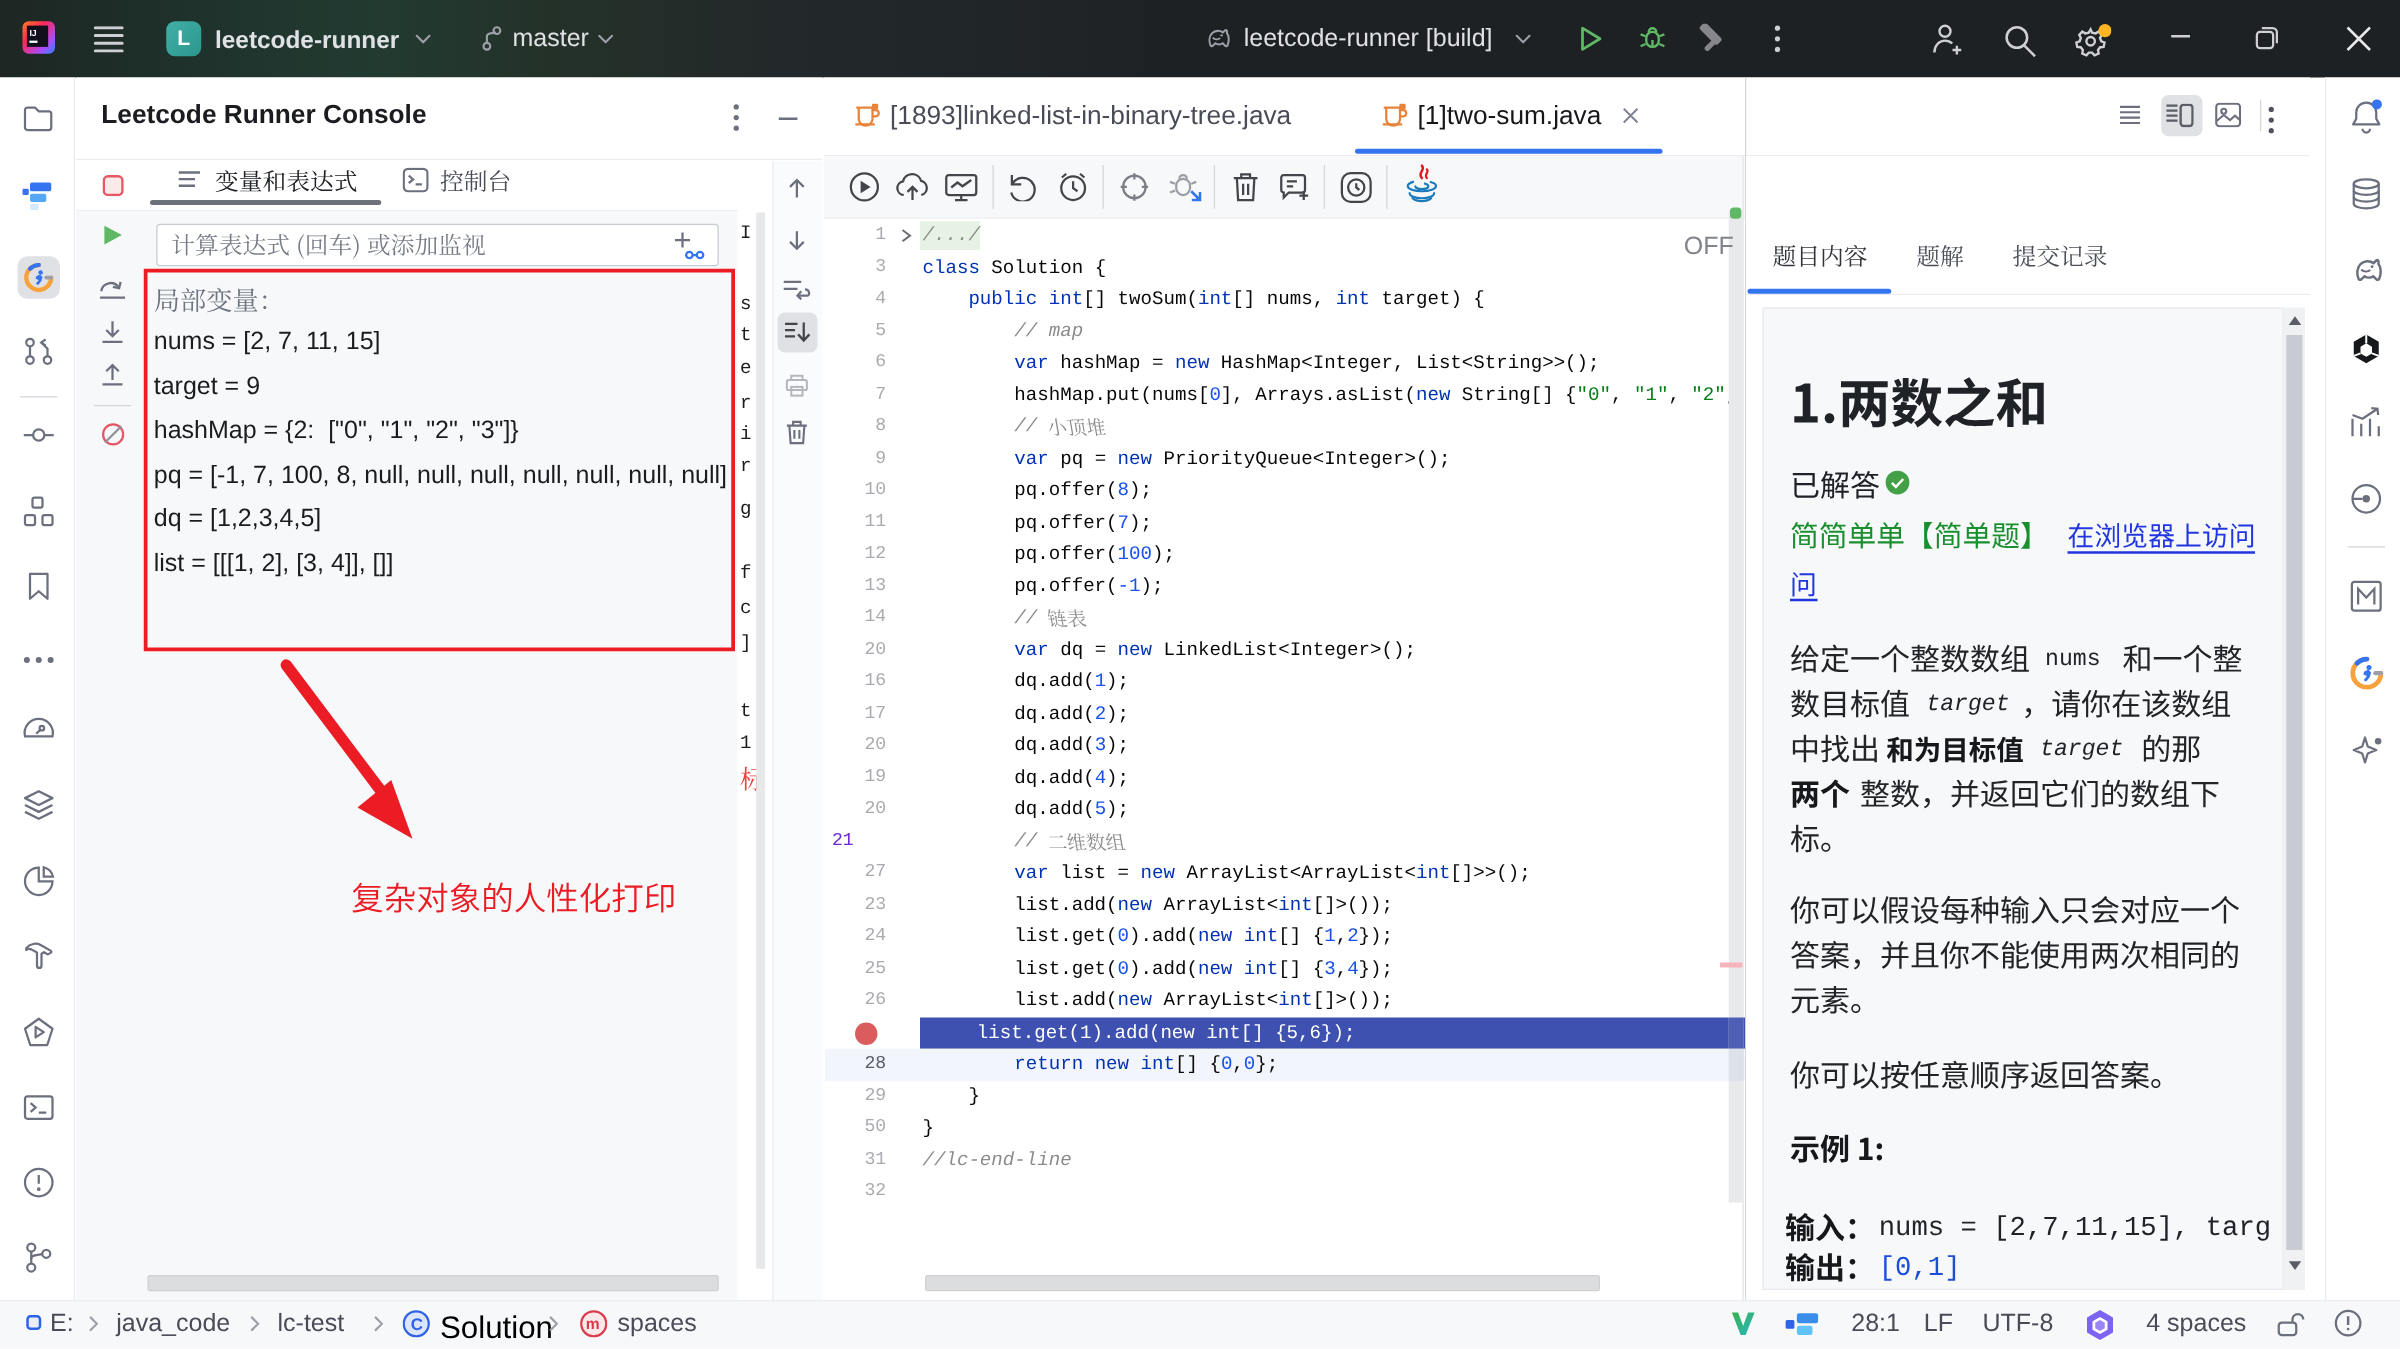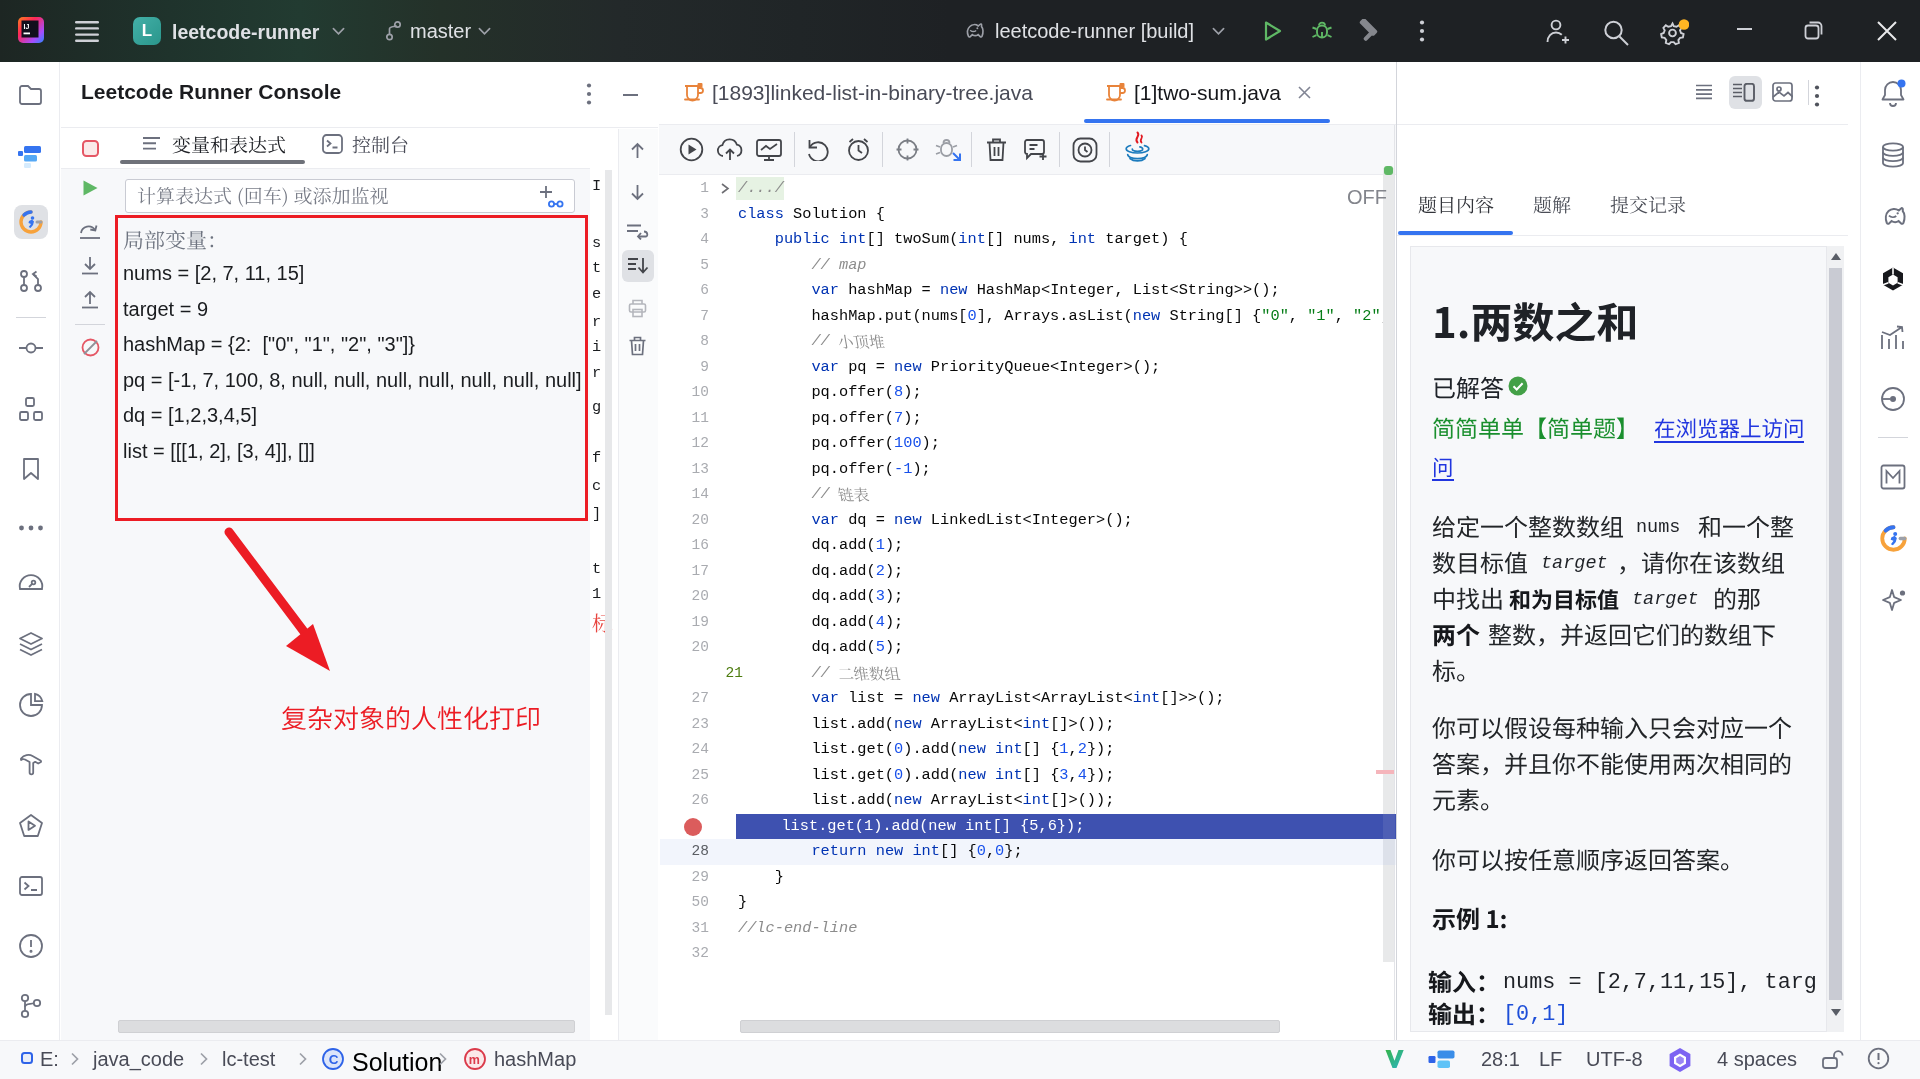--- a/index.html
+++ b/index.html
@@ -670,21 +670,21 @@
 <div class="ln" style="left:657px;top:533.2px;color:#a9abb0">16</div>
 <div class="cl" style="left:738px;top:533.2px">        dq.add(<span class="n">1</span>);</div>
 <div class="ln" style="left:657px;top:558.7px;color:#a9abb0">17</div>
 <div class="cl" style="left:738px;top:558.7px">        dq.add(<span class="n">2</span>);</div>
 <div class="ln" style="left:657px;top:584.2px;color:#a9abb0">20</div>
 <div class="cl" style="left:738px;top:584.2px">        dq.add(<span class="n">3</span>);</div>
 <div class="ln" style="left:657px;top:609.7px;color:#a9abb0">19</div>
 <div class="cl" style="left:738px;top:609.7px">        dq.add(<span class="n">4</span>);</div>
 <div class="ln" style="left:657px;top:635.2px;color:#a9abb0">20</div>
 <div class="cl" style="left:738px;top:635.2px">        dq.add(<span class="n">5</span>);</div>
-<div class="ln" style="left:691px;top:660.7px;color:#4d7c0f">21</div>
+<div class="ln" style="left:631px;top:660.7px;color:#6d28d9">21</div>
 <div class="cl" style="left:738px;top:660.7px">        <span class="c">// </span></div>
 <div class="ln" style="left:657px;top:686.2px;color:#a9abb0">27</div>
 <div class="cl" style="left:738px;top:686.2px">        <span class="k">var</span> list = <span class="k">new</span> ArrayList&lt;ArrayList&lt;<span class="k">int</span>[]&gt;&gt;();</div>
 <div class="ln" style="left:657px;top:711.7px;color:#a9abb0">23</div>
 <div class="cl" style="left:738px;top:711.7px">        list.add(<span class="k">new</span> ArrayList&lt;<span class="k">int</span>[]&gt;());</div>
 <div class="ln" style="left:657px;top:737.2px;color:#a9abb0">24</div>
 <div class="cl" style="left:738px;top:737.2px">        list.get(<span class="n">0</span>).add(<span class="k">new</span> <span class="k">int</span>[] {<span class="n">1</span>,<span class="n">2</span>});</div>
 <div class="ln" style="left:657px;top:762.7px;color:#a9abb0">25</div>
 <div class="cl" style="left:738px;top:762.7px">        list.get(<span class="n">0</span>).add(<span class="k">new</span> <span class="k">int</span>[] {<span class="n">3</span>,<span class="n">4</span>});</div>
 <div class="ln" style="left:657px;top:788.2px;color:#a9abb0">26</div>
@@ -1071,21 +1071,21 @@
 <text x="6.7" y="16" font-size="13.5" font-weight="bold" fill="#2e63e8" font-family="Liberation Sans">C</text>
   </svg>
 <div class="ab" style="left:352px;top:1048px;font-size:25px;color:#000000;">Solution</div>
 <svg class="ab" style="left:438px;top:1052px" width="9" height="14" viewBox="0 0 9 14" fill="none" stroke="#9da0a8" stroke-width="1.7">
     <path d="M2 1.5L7.5 7L2 12.5"></path>
   </svg>
 <svg class="ab" style="left:464px;top:1048px" width="22" height="22" viewBox="0 0 22 22">
 <circle cx="11" cy="11" r="10" fill="#fbe9ea" stroke="#db3b4b" stroke-width="1.8"></circle>
 <text x="4.7" y="15.5" font-size="12.5" font-weight="bold" fill="#db3b4b" font-family="Liberation Sans">m</text>
   </svg>
-<div class="ab" style="left:494px;top:1048px;font-size:20px;color:#494b57;">hashMap</div>
+<div class="ab" style="left:494px;top:1048px;font-size:20px;color:#494b57;">spaces</div>
 <svg class="ab" style="left:1385px;top:1049px" width="20" height="20" viewBox="0 0 20 20">
 <defs>
       <linearGradient id="vg" x1="0" y1="0" x2="1" y2="1">
         <stop offset="0" stop-color="#35b34a"></stop>
         <stop offset="1" stop-color="#2bb5c4"></stop>
       </linearGradient>
     </defs>
 <path d="M0.5 1h5l4 10.8L13.5 1h5.2L11.5 19h-4z" fill="url(#vg)"></path>
   </svg>
 <svg class="ab" style="left:1428px;top:1050px" width="27" height="19" viewBox="0 0 27 19">

